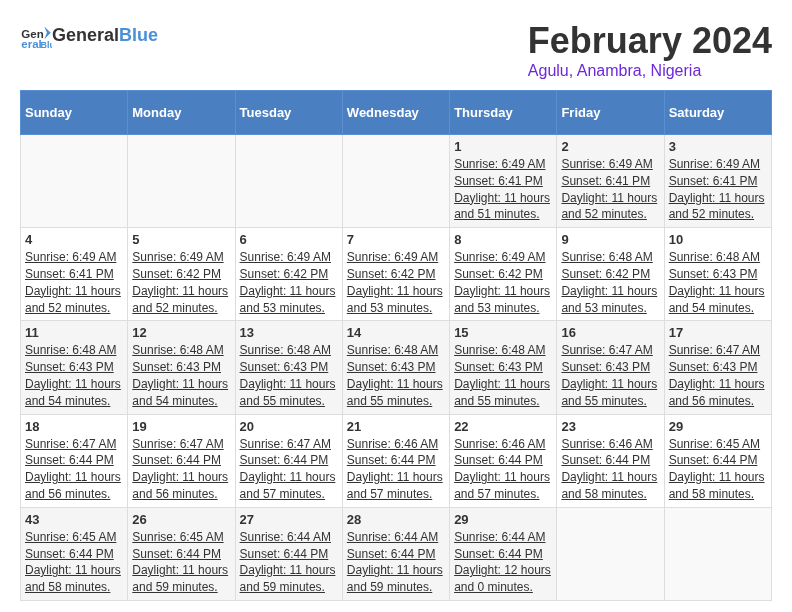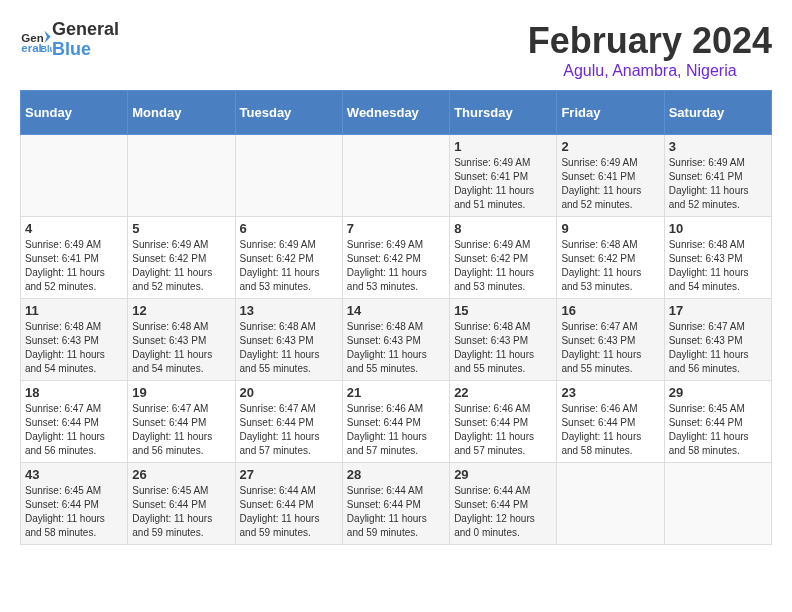--- a/index.html
+++ b/index.html
@@ -19,21 +19,21 @@
     .logo {
       display: flex;
       align-items: center;
       gap: 0;
     }
     .logo-icon {
       width: 32px;
       height: 32px;
     }
     .title-block {
-      text-align: center;
+      text-align: left;
     }
     .main-title {
       font-size: 36px;
       font-weight: bold;
       color: #333;
     }
     .subtitle {
       font-size: 16px;
       color: #6d28d9;
     }
@@ -67,40 +67,41 @@
       vertical-align: top;
       height: 80px;
     }
     .day-num {
       font-size: 13px;
       font-weight: bold;
       display: block;
       margin-bottom: 2px;
     }
     .cell-info {
-      font-size: 10px;
+      font-size: 12px;
       line-height: 1.4;
       color: #333;
+      text-decoration: underline;
     }
     .empty-cell {
       background: #f9f9f9;
     }
   </style>
 </head>
 <body>
 
 <div class="header">
   <div class="logo">
     <svg class="logo-icon" viewBox="0 0 50 50">
       <text x="2" y="28" font-size="18" font-weight="bold" fill="#333">Gen</text>
       <text x="2" y="44" font-size="18" font-weight="bold" fill="#4a90d9">eral</text>
       <polygon points="38,10 48,20 38,30 42,20" fill="#4a90d9"></polygon>
       <text x="32" y="44" font-size="14" font-weight="bold" fill="#4a90d9">Blue</text>
     </svg>
-    <div style="display:flex;flex-direction:column;line-height:1.1;">
+    <div style="display:flex;flex-direction:row;line-height:1.1;">
       <span style="font-size:18px;font-weight:bold;color:#333;">General</span>
       <span style="font-size:18px;font-weight:bold;color:#4a90d9;">Blue</span>
     </div>
   </div>
   <div class="title-block">
     <div class="main-title">February 2024</div>
     <div class="subtitle">Agulu, Anambra, Nigeria</div>
   </div>
 </div>
 

